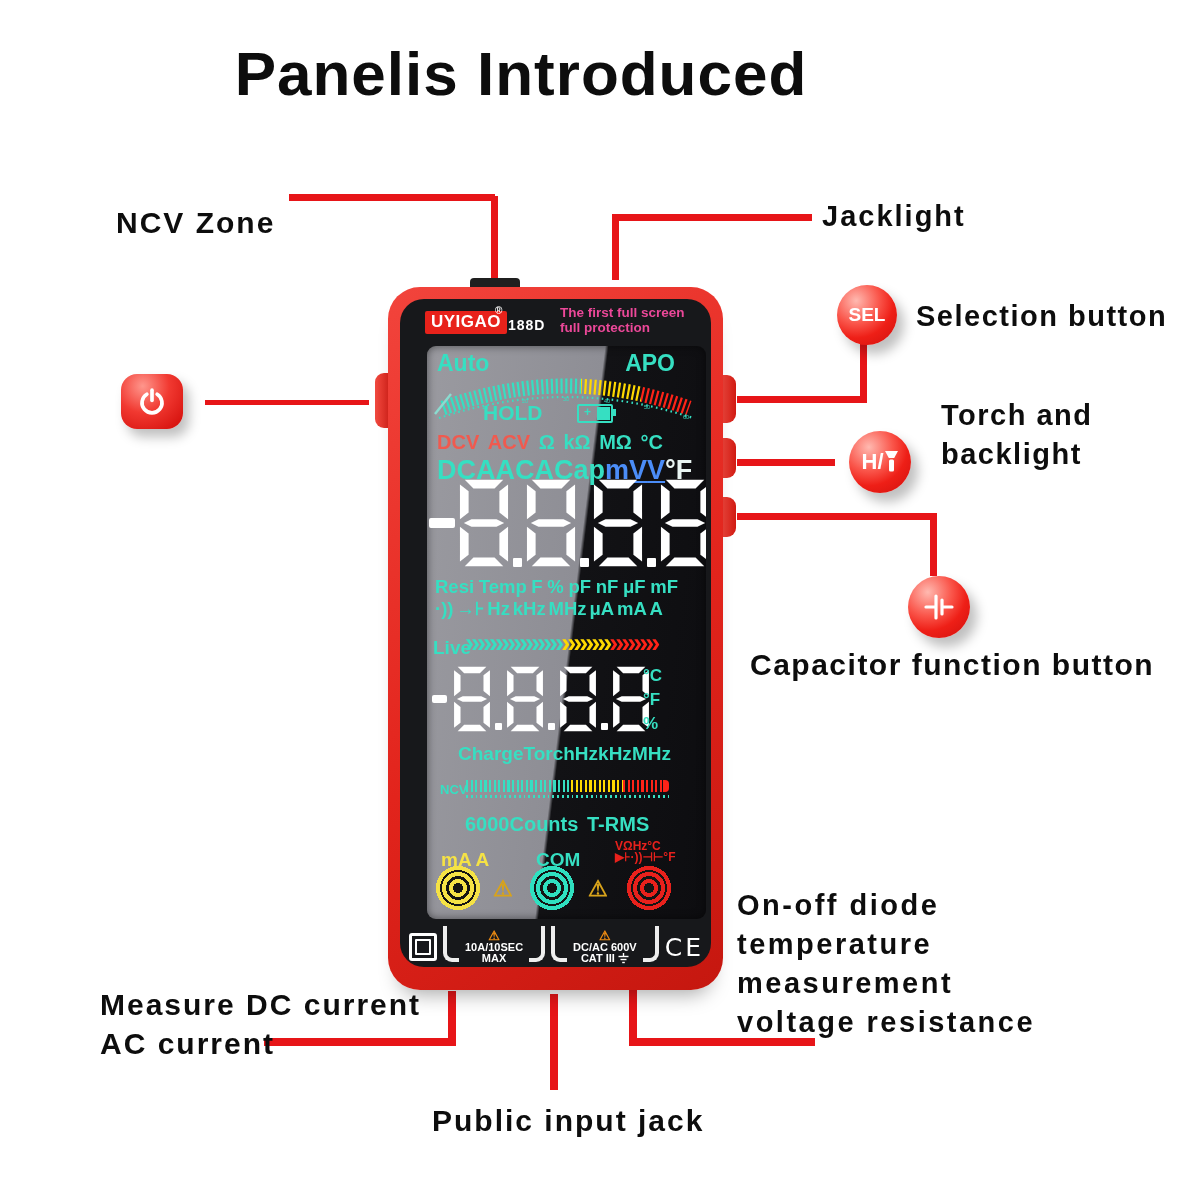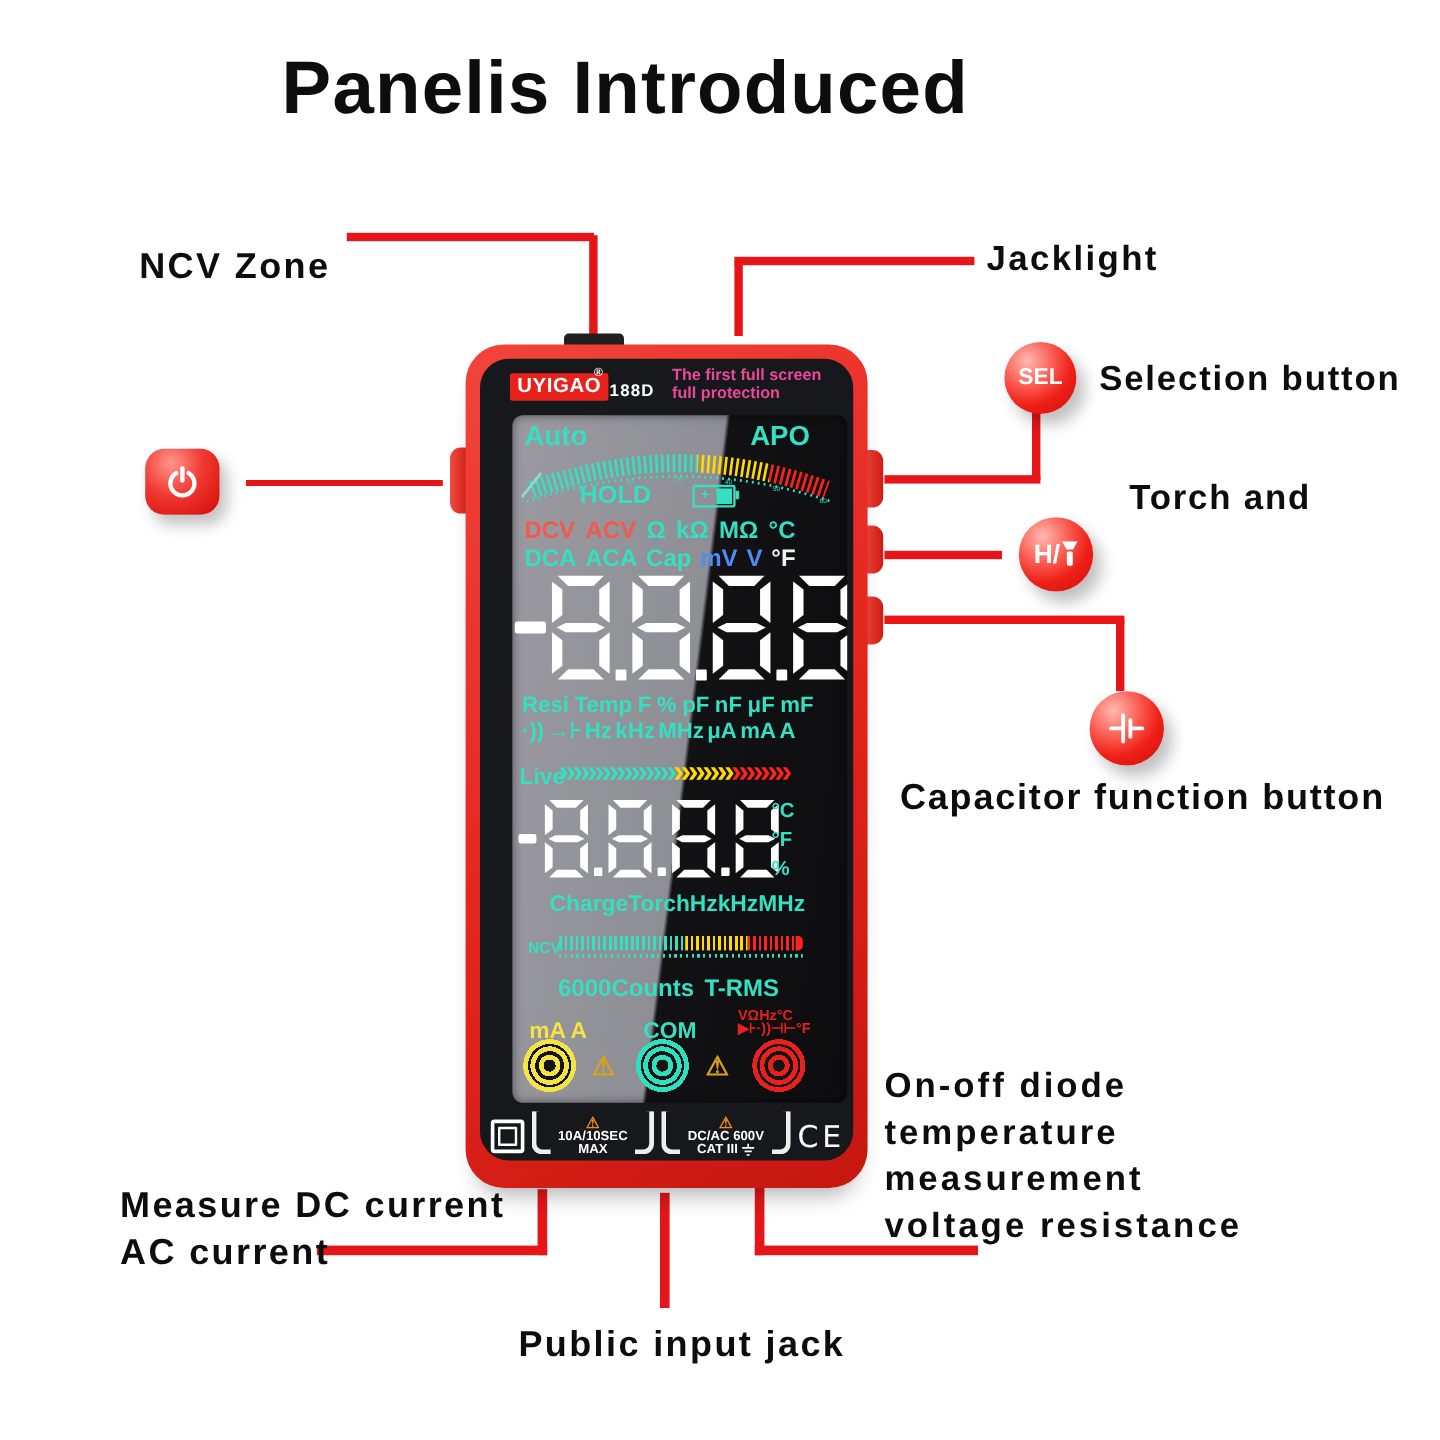--- a/index.html
+++ b/index.html
@@ -39,21 +39,21 @@
          font-size:17px;padding:1px 6px 2px;border-radius:2px;letter-spacing:.5px;}
   .reg{position:absolute;left:95px;top:6px;color:#fff;font-size:10px;font-weight:700;}
   .model{position:absolute;left:108px;top:18px;color:#fff;font-size:14px;font-weight:700;letter-spacing:1px;}
   .tagline{position:absolute;left:160px;top:6px;width:145px;color:#ec4899;font-weight:700;
            font-size:13.5px;line-height:15px;}
   
   .screen{position:absolute;left:27px;top:47px;width:279px;height:573px;border-radius:9px;overflow:hidden;
           background:linear-gradient(97deg,#9a9aa0 0%,#8e8e95 51%,#121215 52%,#0d0d10 100%);
           box-shadow:inset 0 0 8px rgba(0,0,0,.5);}
   .scr{position:absolute;color:#36dfc2;font-weight:700;white-space:nowrap;}
-  .c-red{color:#f05a4f;} .c-blue{color:#4b8df8;} .c-white{color:#e9f5f3;} .c-yel{color:#f5e245;}
+  .c-red{color:#f05a4f;} .c-blue{color:#4b8df8;text-decoration:underline;} .c-white{color:#e9f5f3;} .c-yel{color:#f5e245;}
   .row-flex{display:flex;justify-content:space-between;align-items:center;}
   
   .battery{position:absolute;left:150px;top:58px;width:32px;height:15px;border:2px solid #36dfc2;
            border-radius:2px;display:flex;}
   .battery:after{content:"";position:absolute;right:-5px;top:3px;width:3px;height:7px;background:#36dfc2;}
   .bat-plus{flex:1;color:#36dfc2;font-size:12px;font-weight:700;line-height:12px;text-align:center;}
   .bat-fill{width:13px;background:#36dfc2;margin:1px;}
   
   .reading{position:absolute;display:flex;align-items:center;}
   .minus{background:#fff;border-radius:2px;}
@@ -183,21 +183,21 @@
         </span>
 
         <div class="scr row-flex" style="left:10px;top:85px;width:226px;font-size:20px;">
           <span class="c-red">DCV</span>
           <span class="c-red">ACV</span>
           <span>Ω</span>
           <span>kΩ</span>
           <span>MΩ</span>
           <span>°C</span>
         </div>
-        <div class="scr row-flex" style="left:10px;top:109px;width:226px;font-size:20px;">
+        <div class="scr row-flex" style="left:10px;top:109px;width:226px;font-size:27px;">
           <span>DCA</span>
           <span>ACA</span>
           <span>Cap</span>
           <span class="c-blue">mV</span>
           <span class="c-blue">V</span>
           <span class="c-white">°F</span>
         </div>
 
         <div class="reading" style="left:2px;top:131px;">
           <span class="minus" style="width:26px;height:10px;margin-right:3px;"></span>
@@ -365,20 +365,21 @@
           <line x1="13" y1="2" x2="13" y2="11.5"></line>
       </g>
     </svg>
   </div>
 
   <span class="lbl" style="left:116px;top:180px;margin-top:26px;">NCV Zone</span>
   <span class="lbl" style="left:822px;top:200px;font-size:29px;">Jacklight</span>
   <span class="lbl" style="left:916px;top:300px;font-size:29px;letter-spacing:1.5px;">Selection button</span>
   <div class="lbl lbl-multi" style="left:941px;top:396px;font-size:29px;letter-spacing:1.5px;">
     <div>Torch and</div>
+    <div>backlight</div>
   </div>
   <span class="lbl" style="left:750px;top:648px;font-size:30px;letter-spacing:1.5px;">Capacitor function button</span>
   <div class="lbl lbl-multi" style="left:84px;top:985px;line-height:46px;margin-left:16px;">
     <div>Measure DC current</div>
     <div>AC current</div>
   </div>
   <span class="lbl" style="left:432px;top:1104px;">Public input jack</span>
   <div class="lbl lbl-multi" style="left:737px;top:886px;font-size:29px;letter-spacing:2.5px;">
     <div>On-off diode</div>
     <div>temperature</div>

